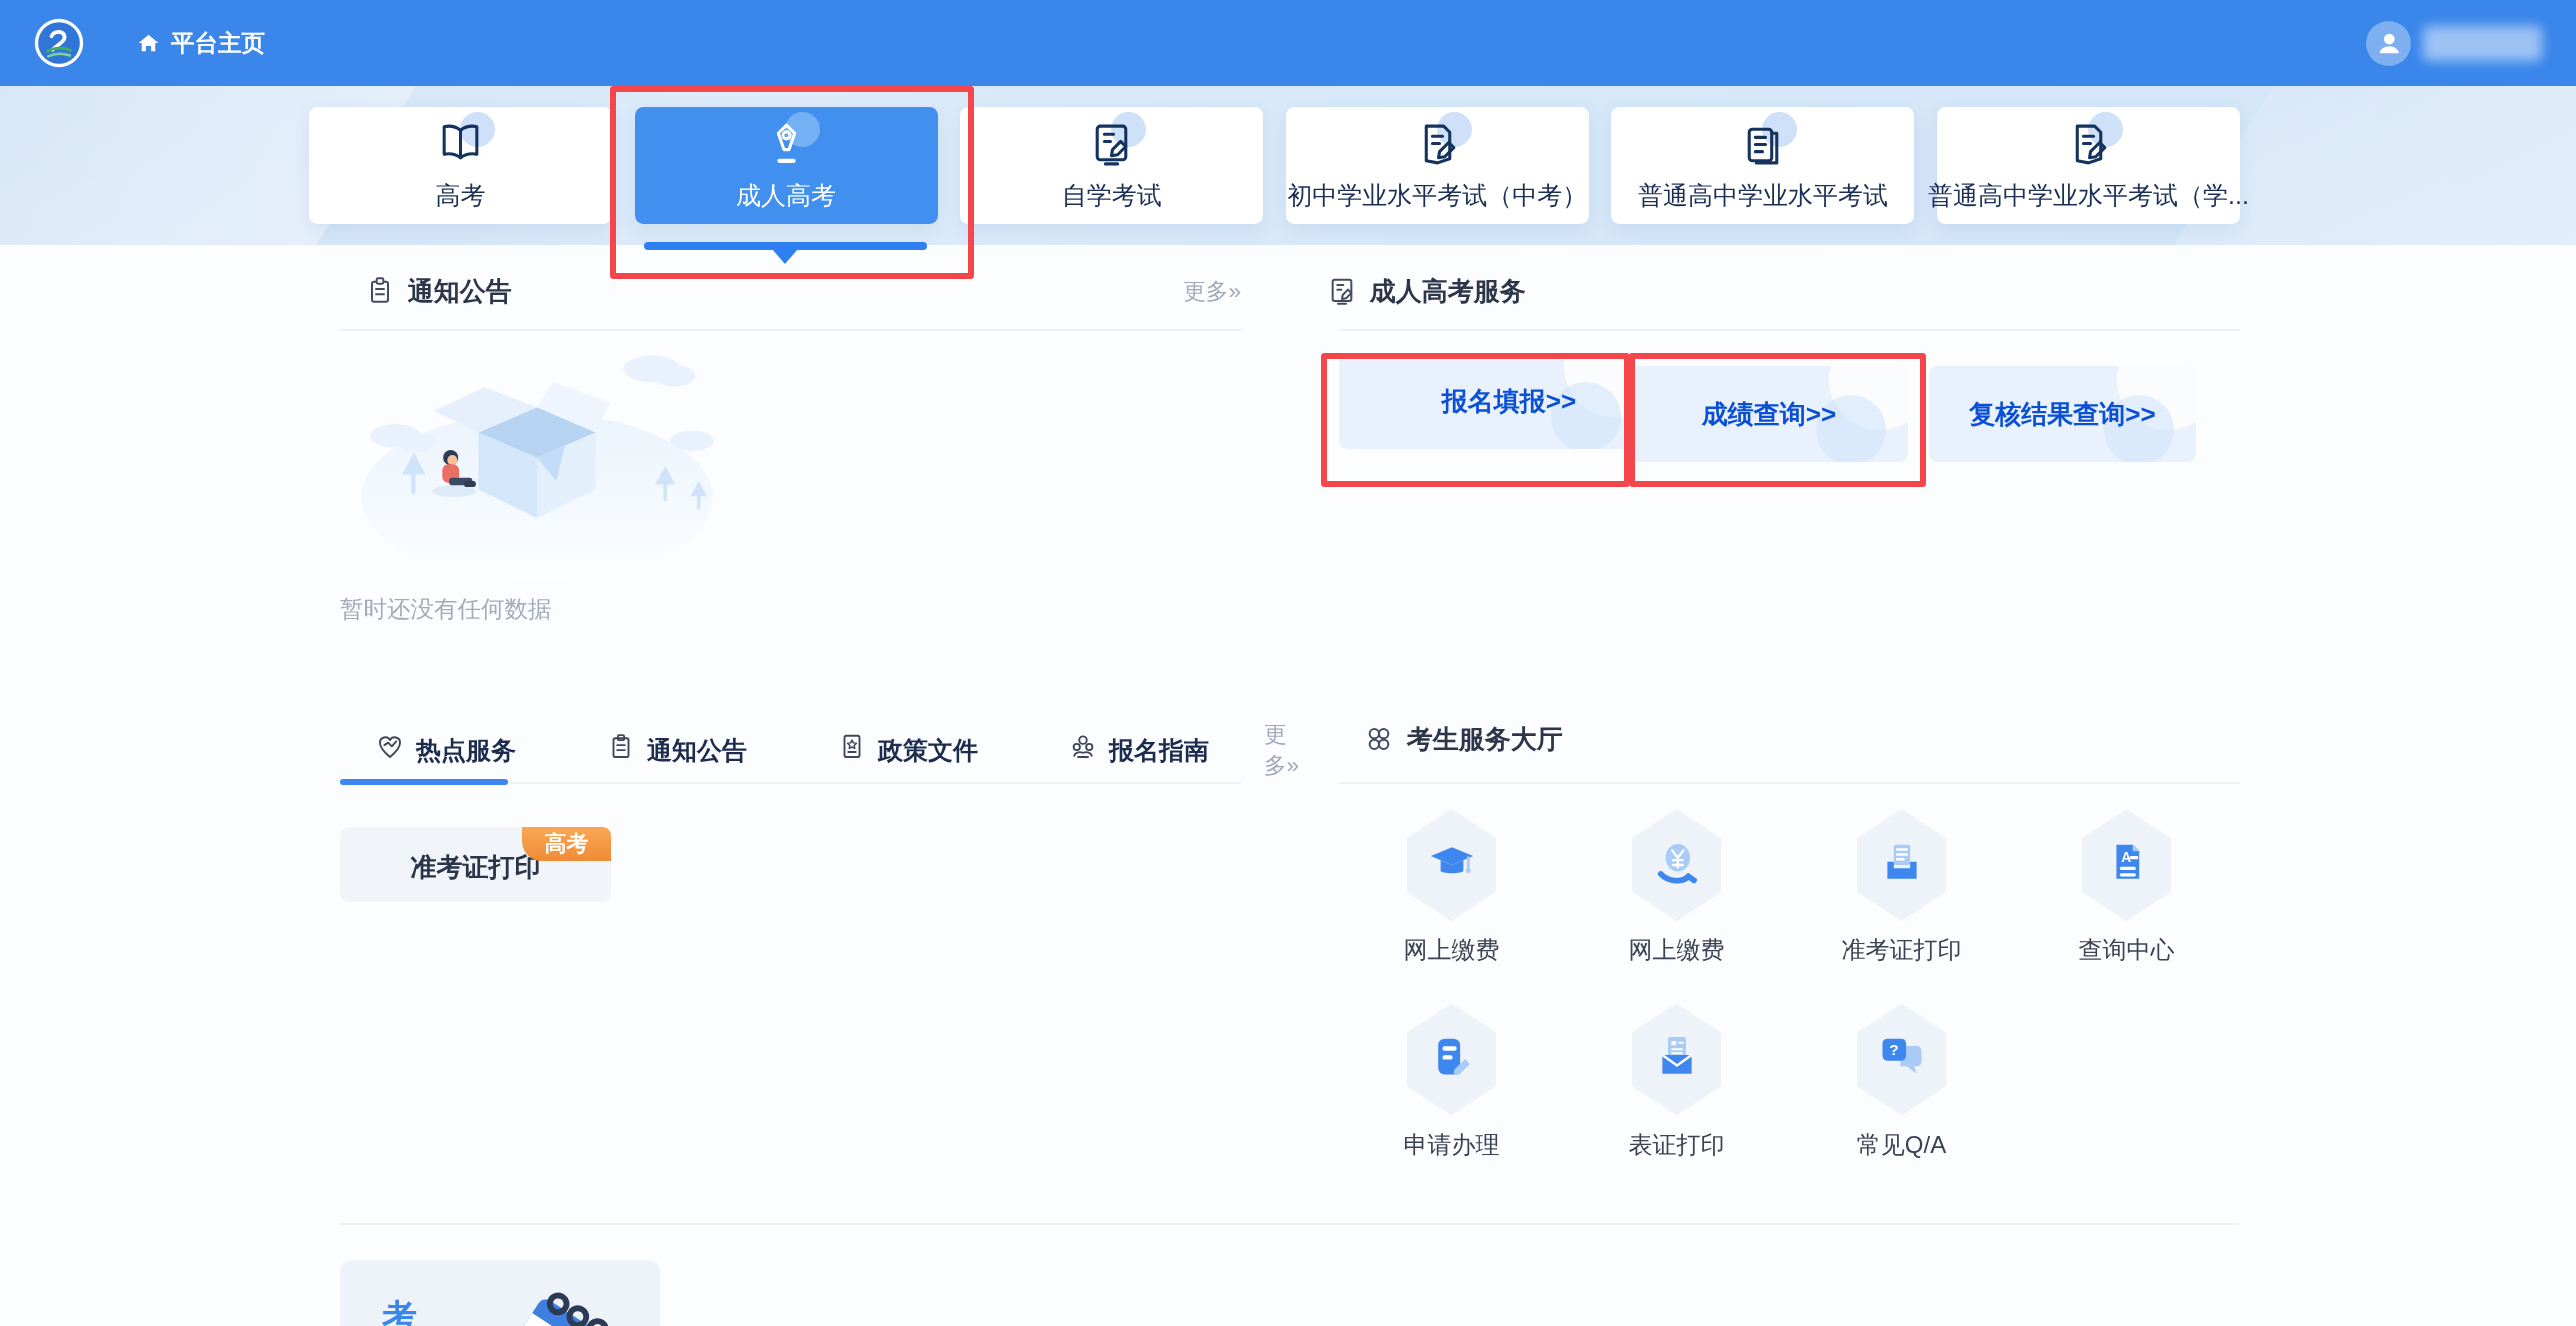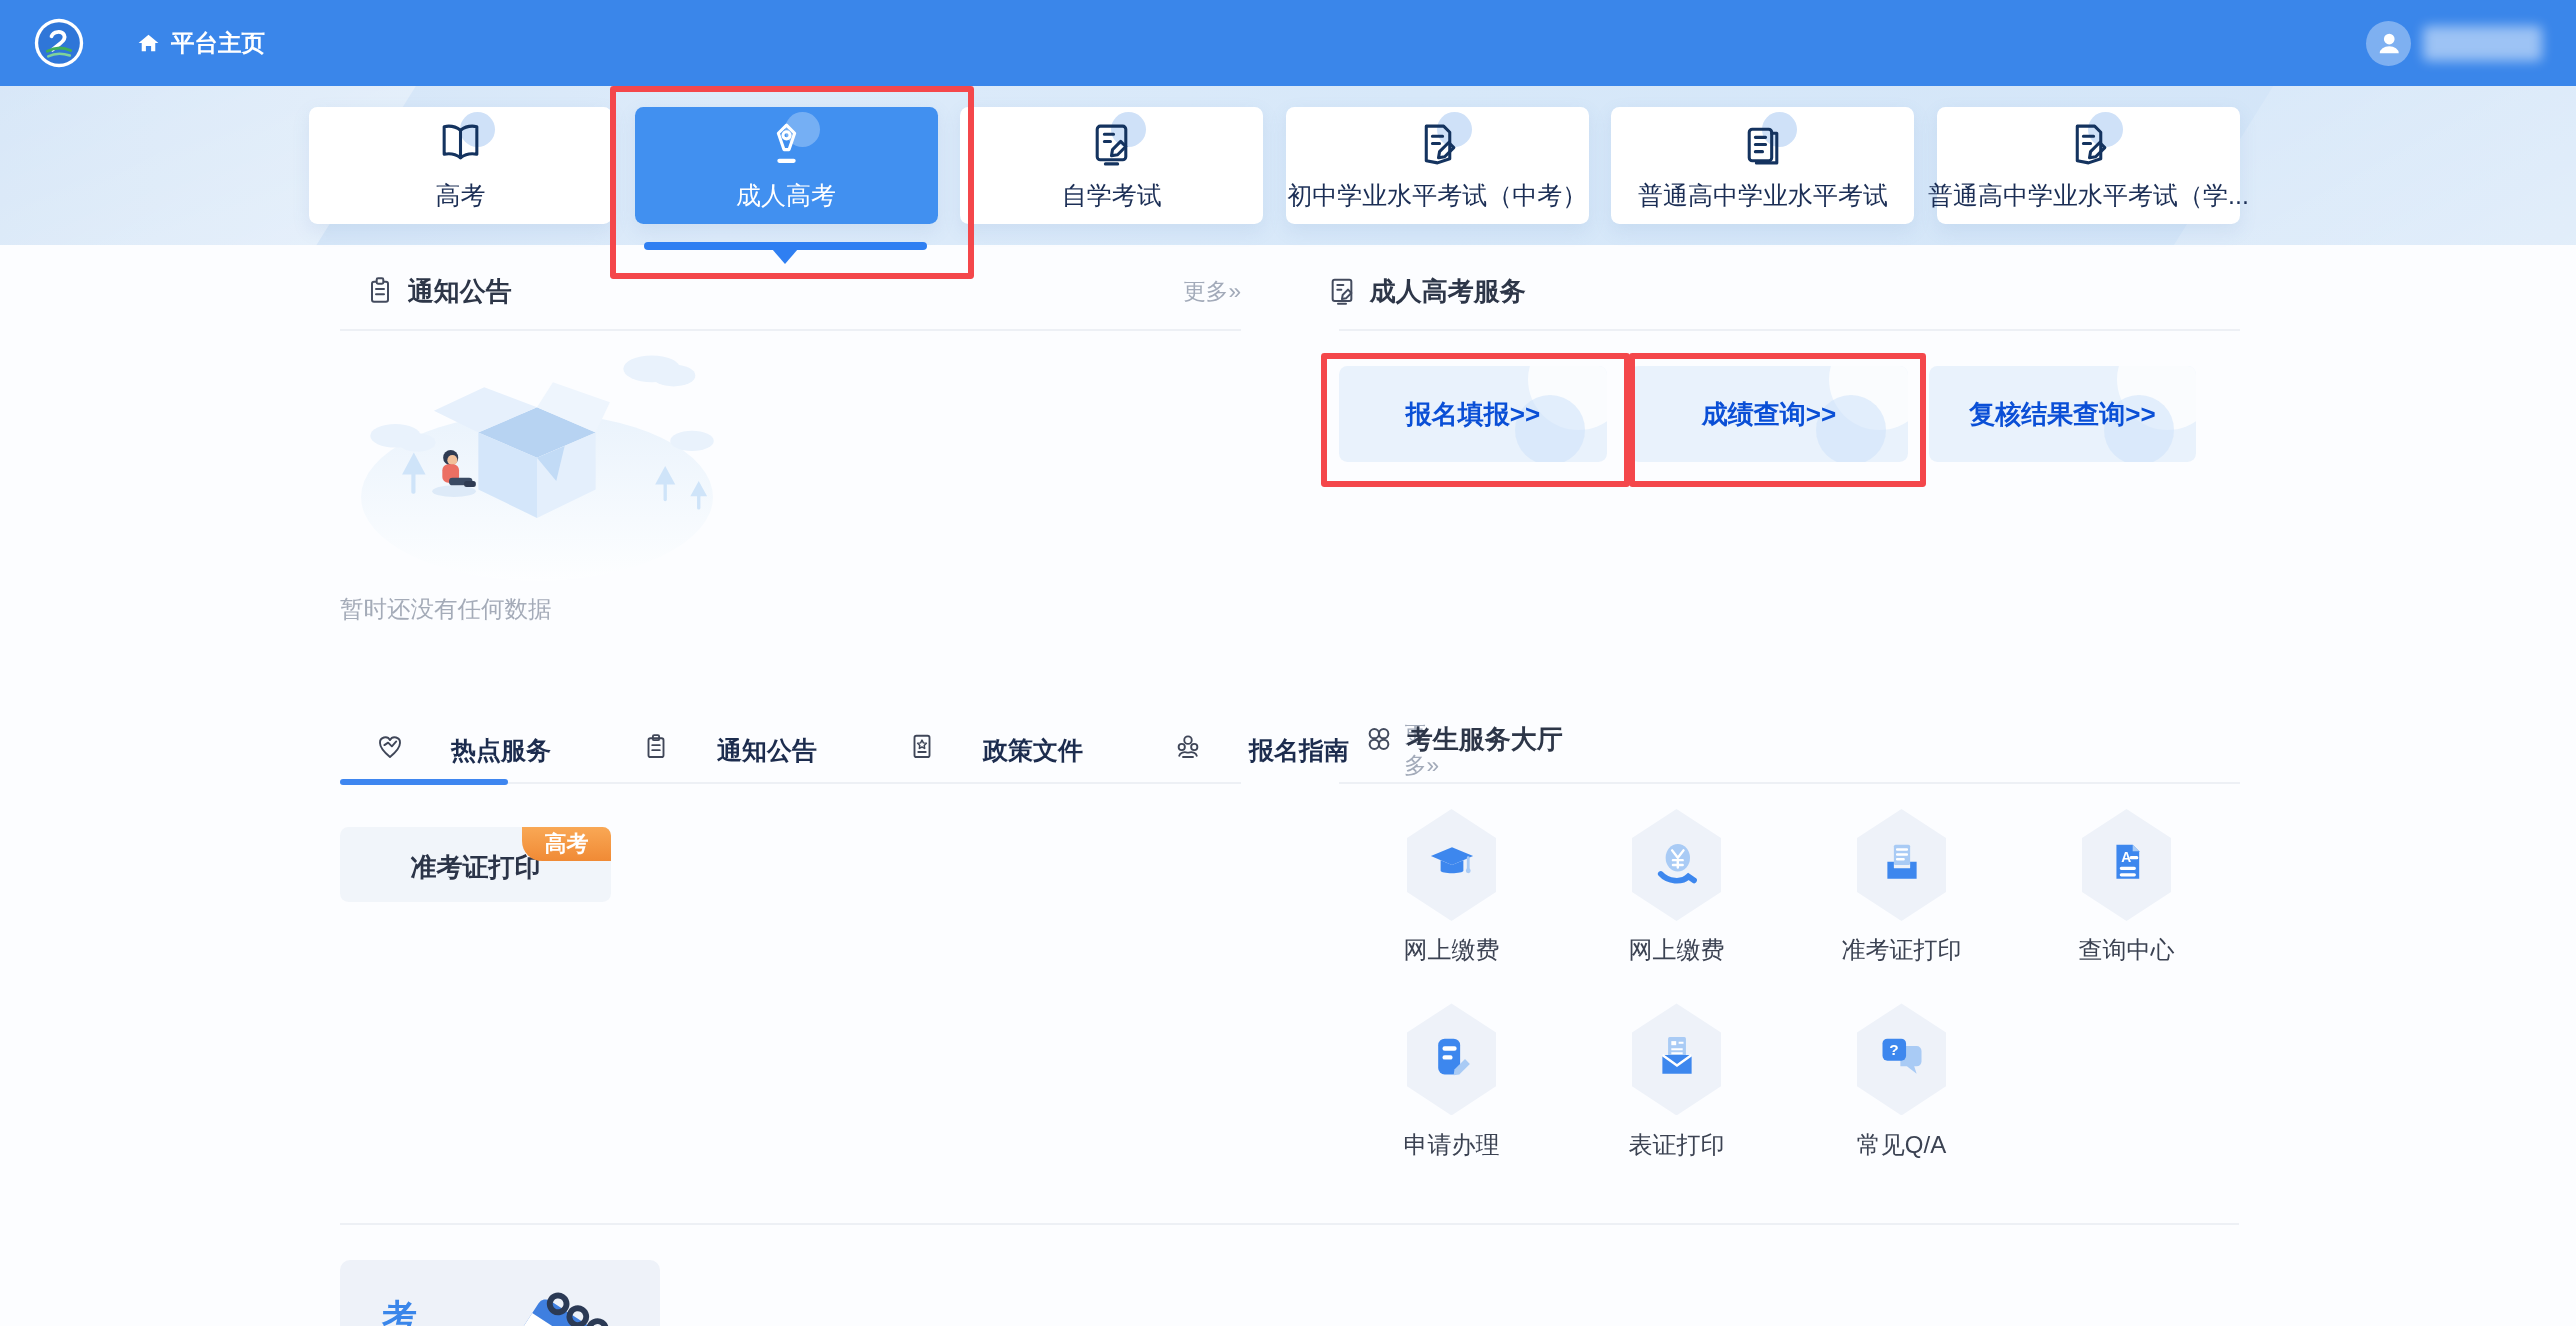--- a/index.html
+++ b/index.html
@@ -54,21 +54,21 @@
   
   .svc-btn{position:absolute;height:96px;background:#e9f2fc;border-radius:8.4px;cursor:pointer;overflow:hidden;
            display:flex;align-items:center;justify-content:center;}
   .svc-btn::before{content:'';position:absolute;right:-22px;top:-37px;width:101px;height:101px;border-radius:50%;
            background:rgba(255,255,255,.75);}
   .svc-btn::after{content:'';position:absolute;right:22px;top:28.5px;width:70px;height:70px;border-radius:50%;
            background:rgba(205,226,249,.55);}
   .svc-btn span{position:relative;z-index:2;font-size:26px;font-weight:bold;color:#0a4fd6;}
   
   .hot-tabs{position:absolute;left:340px;top:728px;width:901px;height:44px;display:flex;align-items:center;}
-  .hot-tab{display:flex;align-items:center;cursor:pointer;margin-left:24px;margin-right:55px;gap:35px;}
+  .hot-tab{display:flex;align-items:center;cursor:pointer;margin-left:24px;margin-right:55px;}
   .hot-tab:first-child{margin-left:24px;}
   .hot-tab svg{width:30px;height:30px;}
   .hot-tab span{font-size:25px;font-weight:600;color:#1c2c4e;margin-left:11px;white-space:nowrap;}
   .hot-more{margin-left:auto;font-size:22.6px;color:#a2aab9;cursor:pointer;}
   .hot-underline{position:absolute;left:340px;top:779px;width:168px;height:5.9px;border-radius:3.4px;background:#3e86f0;z-index:3;}
   
   .hot-card{position:absolute;left:340px;top:827px;width:271px;height:75px;background:#f1f5fa;border-radius:8.4px;
             cursor:pointer;display:flex;align-items:center;justify-content:center;}
   .hot-card .hc-label{font-size:26px;font-weight:600;color:#2b3448;margin-top:5px;}
   .hot-card .hc-tag{position:absolute;right:0;top:0;width:89px;height:34px;border-radius:0 8.4px 0 20px;
@@ -328,21 +328,21 @@
           <path d="M17 15h9M17 22h6"></path>
         <path d="M25 30l8-8 5 5-8 8-6 1z"></path>
           <path d="M18 43h12"></path>
       </svg>
     </span>
     <span class="s-title">成人高考服务</span>
   </div>
   <div class="divider" style="left:1339px;top:329px;width:901px;"></div>
 
   <div id="svcButtons">
-      <div class="svc-btn" style="left: 1339px; top: 366px; width: 268px;">
+      <div class="svc-btn" style="left: 1339px; top: 353px; width: 268px; padding-left: 36px;">
         <span>报名填报&gt;&gt;</span>
       </div>
       <div class="svc-btn" style="left: 1630px; top: 366px; width: 278px;">
         <span>成绩查询&gt;&gt;</span>
       </div>
       <div class="svc-btn" style="left: 1929px; top: 366px; width: 267px;">
         <span>复核结果查询&gt;&gt;</span>
       </div>
     </div>
 

